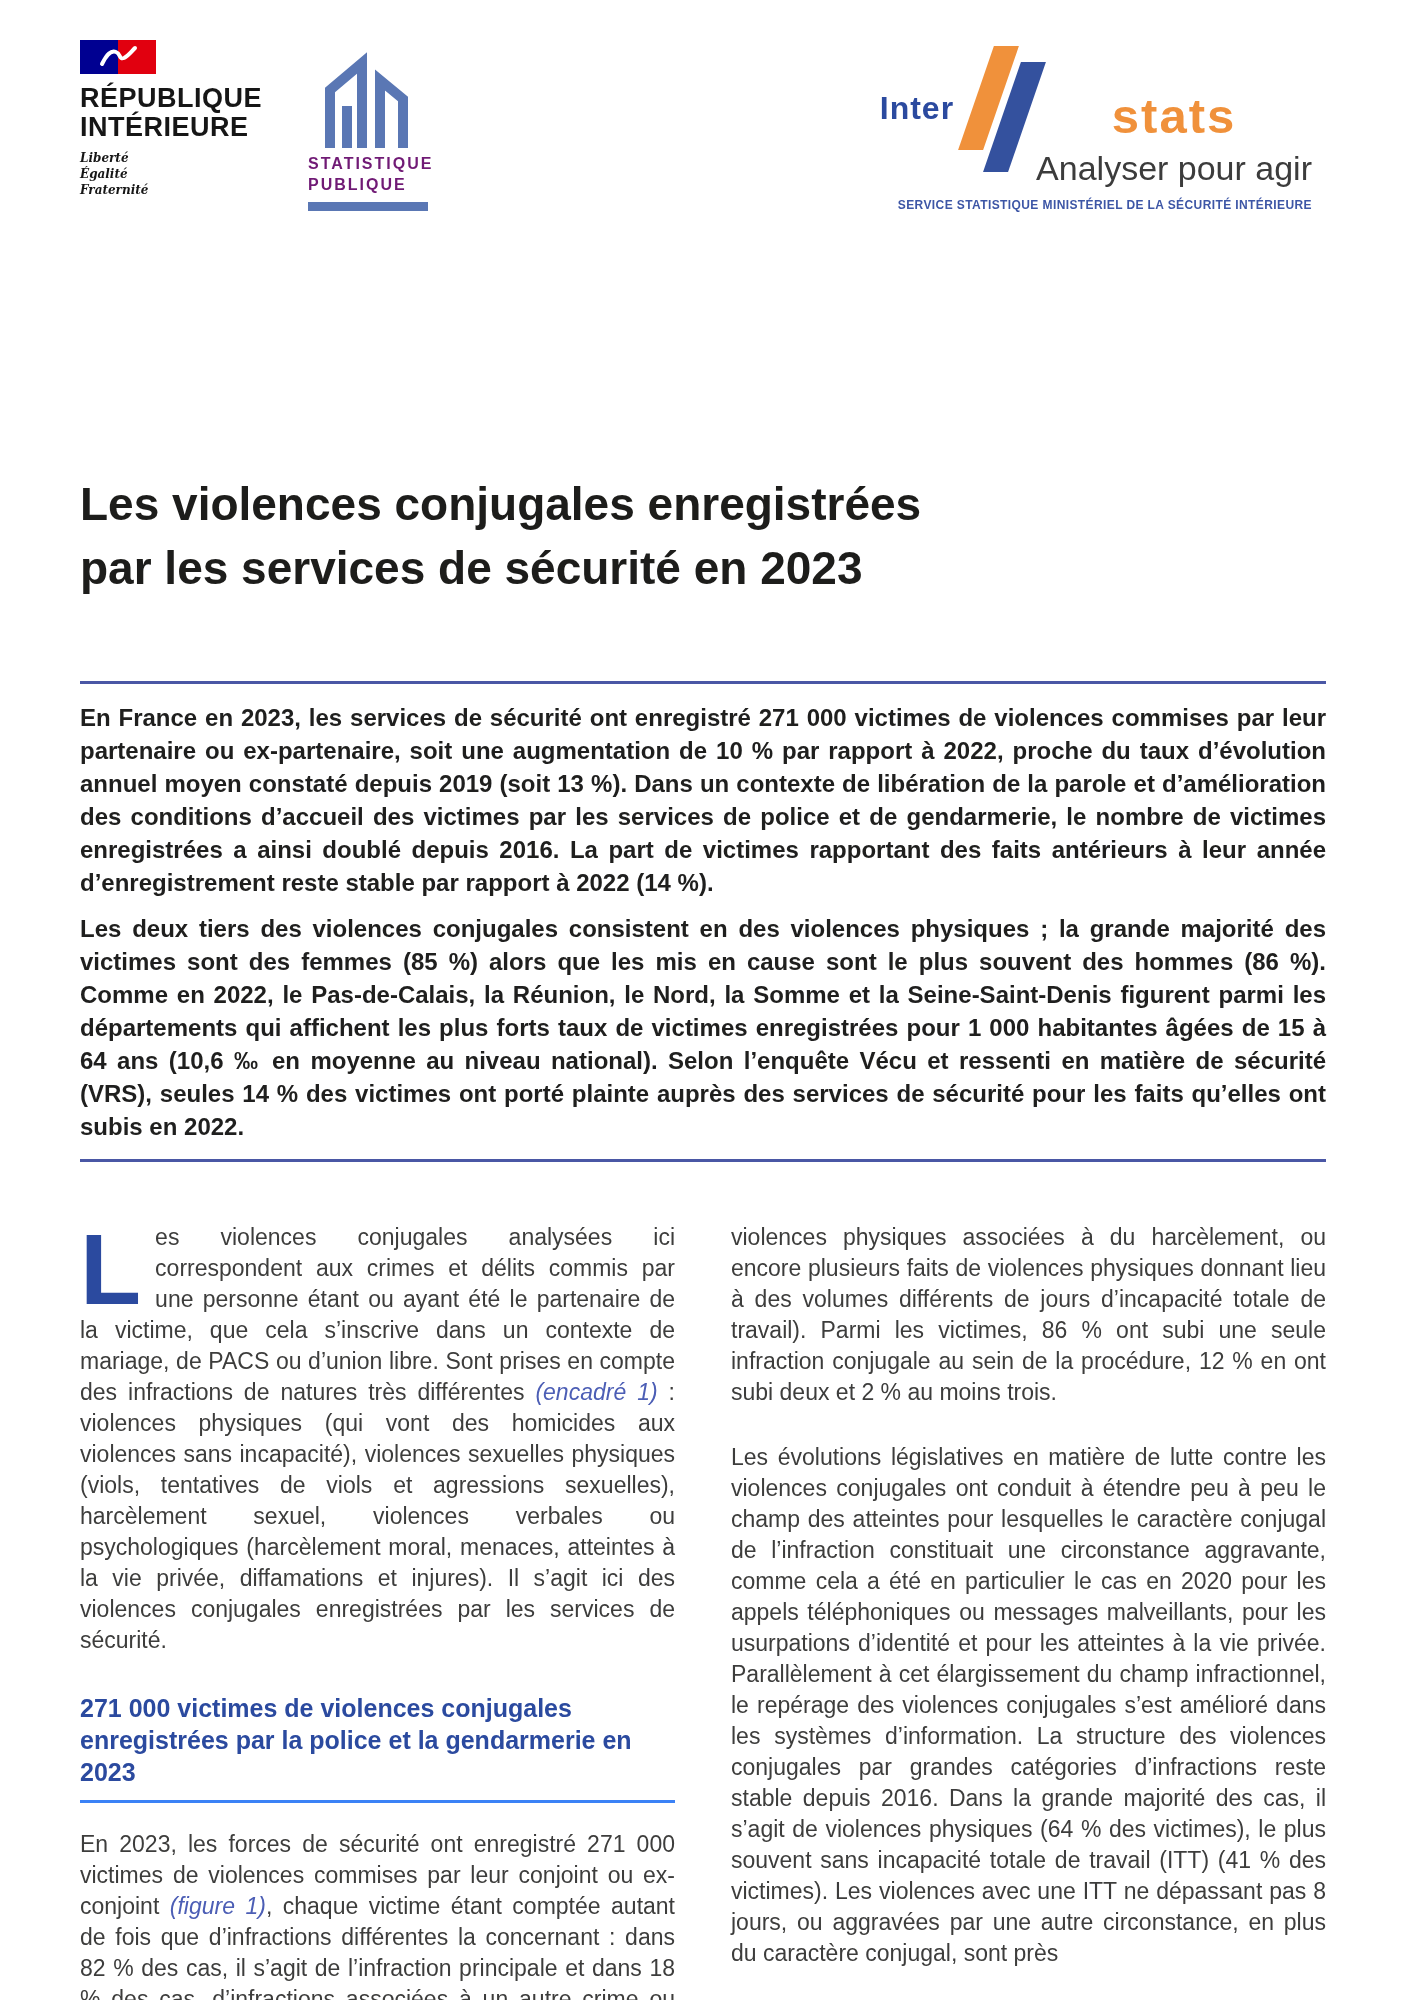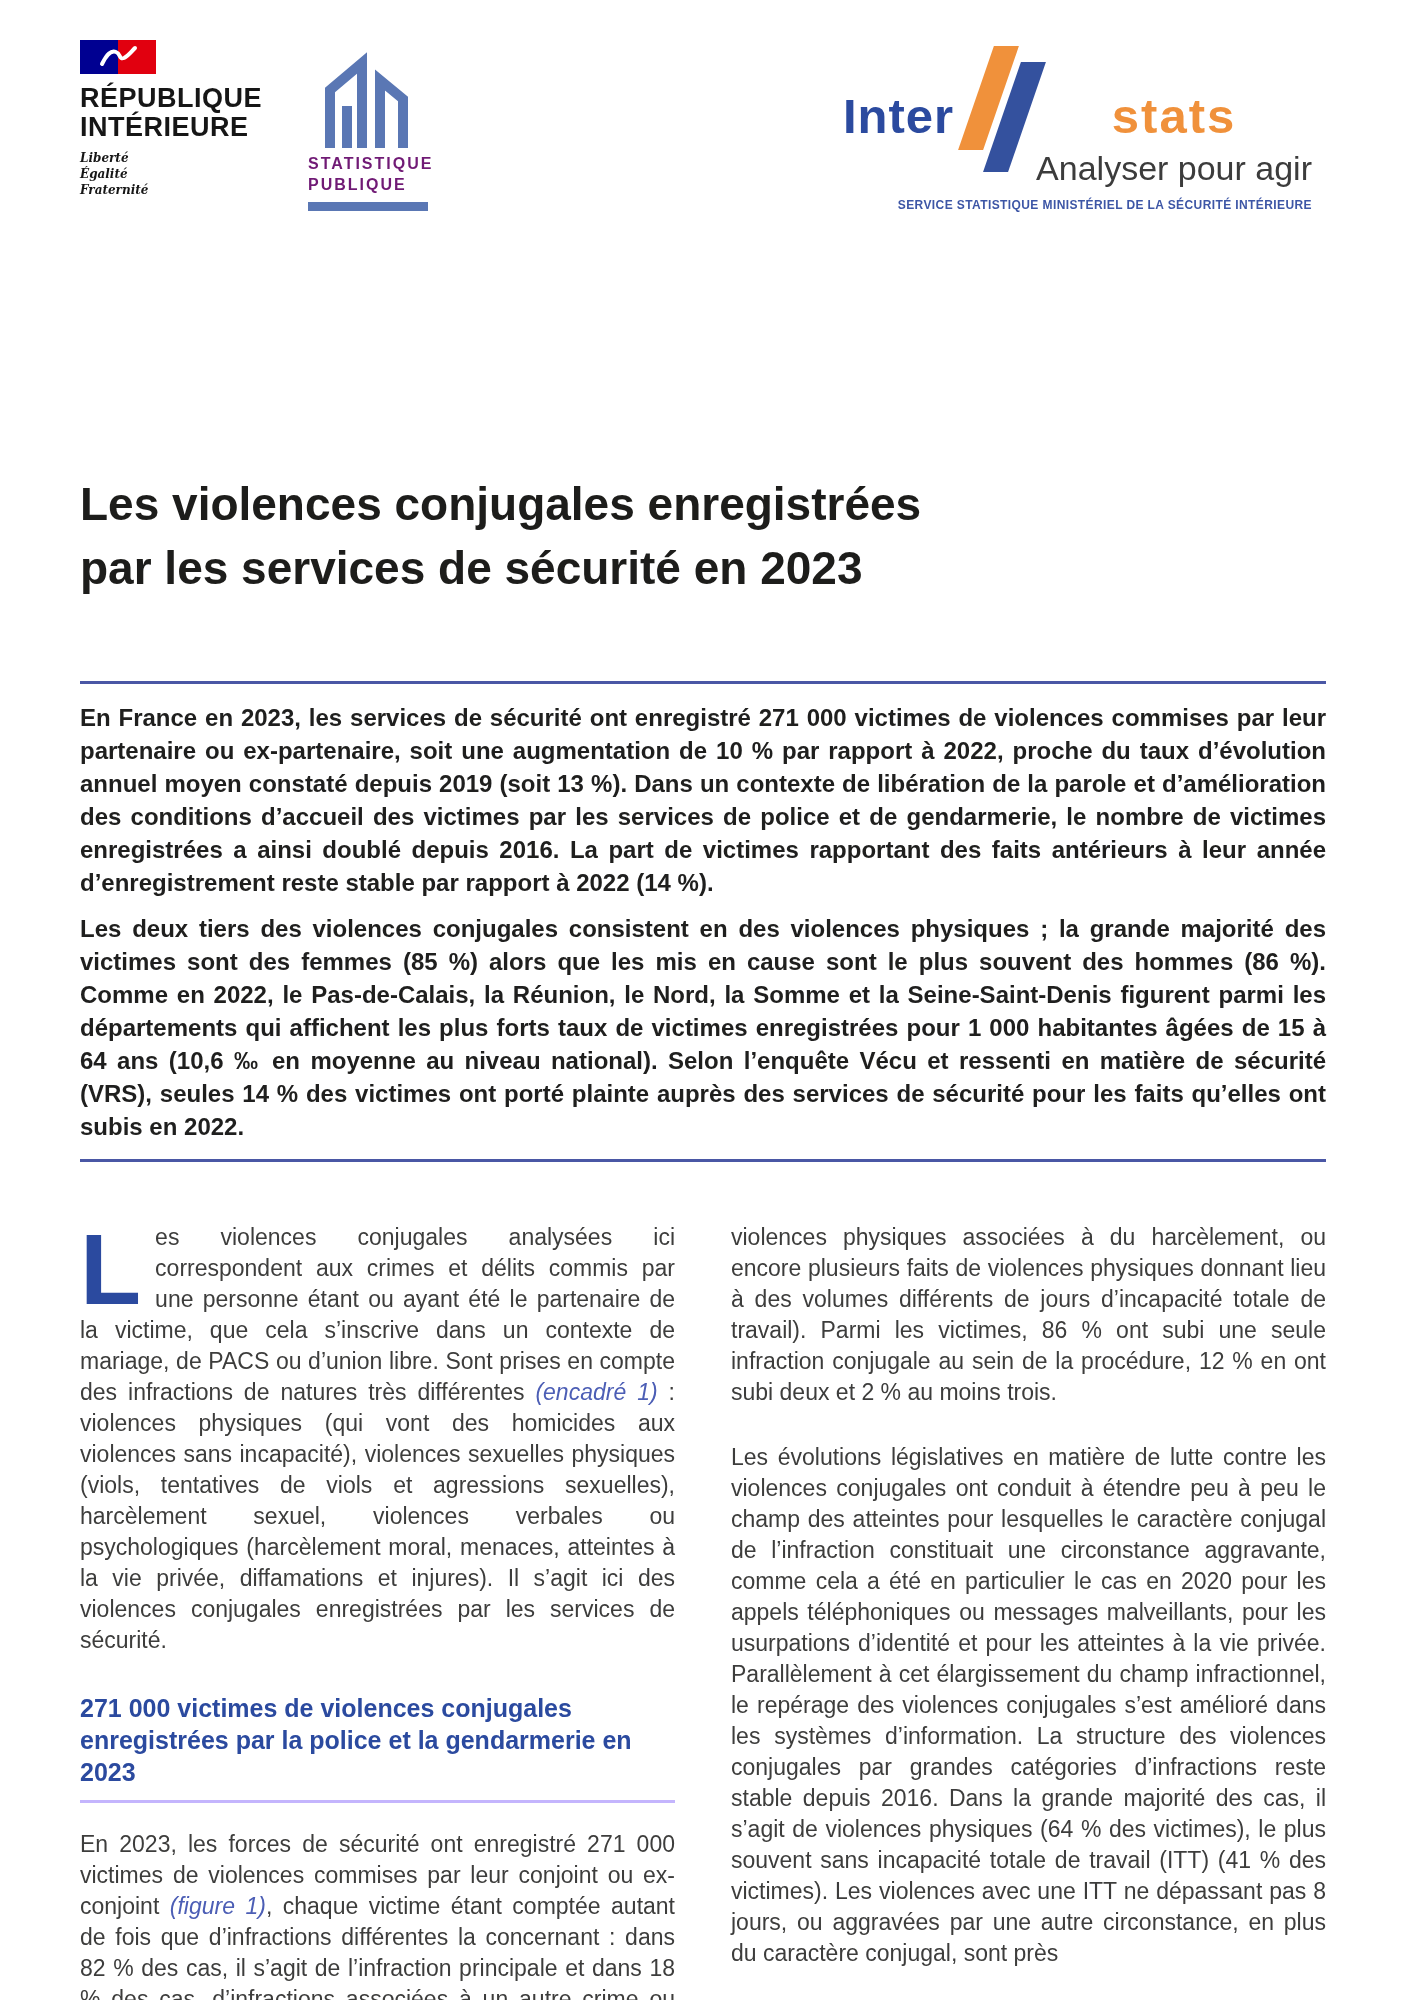--- a/index.html
+++ b/index.html
@@ -17,21 +17,21 @@
   .mf-name { margin-top:10px; font-size:27px; font-weight:700; line-height:1.06; letter-spacing:0.5px; color:#161616; }
   .mf-motto { margin-top:10px; font-family:"DejaVu Serif", serif; font-style:italic; font-weight:600; font-size:12px; line-height:1.32; color:#161616; }
 
   .statpub { position:absolute; left:308px; top:48px; width:126px; }
   .sp-mark { display:block; margin-left:8px; }
   .sp-text { margin-top:4px; font-size:16px; font-weight:600; letter-spacing:2px; line-height:1.3; color:#701a75; white-space:nowrap; }
   .sp-bar { margin-top:6px; width:120px; height:9px; background:#5A77B4; }
 
   .interstats { position:absolute; right:56px; top:46px; }
   .its-row { display:flex; align-items:flex-start; justify-content:flex-end; }
-  .its-inter { font-size:49px; font-weight:700; color:#2B4A9F; line-height:1; margin-top:46px; letter-spacing:1px; }
+  .its-inter { font-size:32px; font-weight:700; color:#2B4A9F; line-height:1; margin-top:46px; letter-spacing:1px; }
   .its-slashes { position:relative; width:74px; height:132px; margin:0 2px 0 6px; }
   .slash-orange { position:absolute; left:16px; top:0; width:25px; height:104px; background:#F0913B; transform:skewX(-19deg); }
   .slash-blue   { position:absolute; left:42px; top:16px; width:25px; height:110px; background:#34519E; transform:skewX(-19deg); }
   .its-right { display:flex; flex-direction:column; align-items:center; margin-top:46px; }
   .its-stats { font-size:49px; font-weight:700; color:#F0913B; line-height:1; letter-spacing:2px; }
   .its-tagline { font-size:34px; color:#3c3c3c; margin-top:8px; }
   .its-subtitle { font-size:12px; font-weight:700; color:#3D56A6; letter-spacing:0.4px; margin-top:10px; text-align:right; white-space:nowrap; }
 
   
   .banner {
@@ -55,21 +55,21 @@
   .intro { margin-top:17px; }
   .intro p { margin:0 0 13px 0; font-size:24px; font-weight:700; line-height:33px; color:#1F1F1E; text-align:justify; }
   .intro p:last-child { margin-bottom:0; }
 
   .columns { display:flex; gap:56px; margin-top:60px; }
   .col { flex:1; font-size:23px; line-height:31px; color:#3D3D3C; text-align:justify; }
   .col p { margin:0; }
   .dropcap { float:left; font-size:100px; line-height:82px; font-weight:700; color:#2B4A9F; margin:6px 14px 2px 0; }
   .ref { color:#4C5EB5; font-style:italic; }
   .subheading {
-    margin:36px 0 26px 0; padding-bottom:12px; border-bottom:3px solid #c4b5fd;
+    margin:36px 0 26px 0; padding-bottom:12px; border-bottom:3px solid #3b82f6;
     font-size:25px; font-weight:700; line-height:32px; color:#2B4A9F; text-align:left;
   }
   .col-right p + p { margin-top:34px; }
 </style>
 </head>
 <body>
 
 <div class="page">
 
   <div class="marianne">

